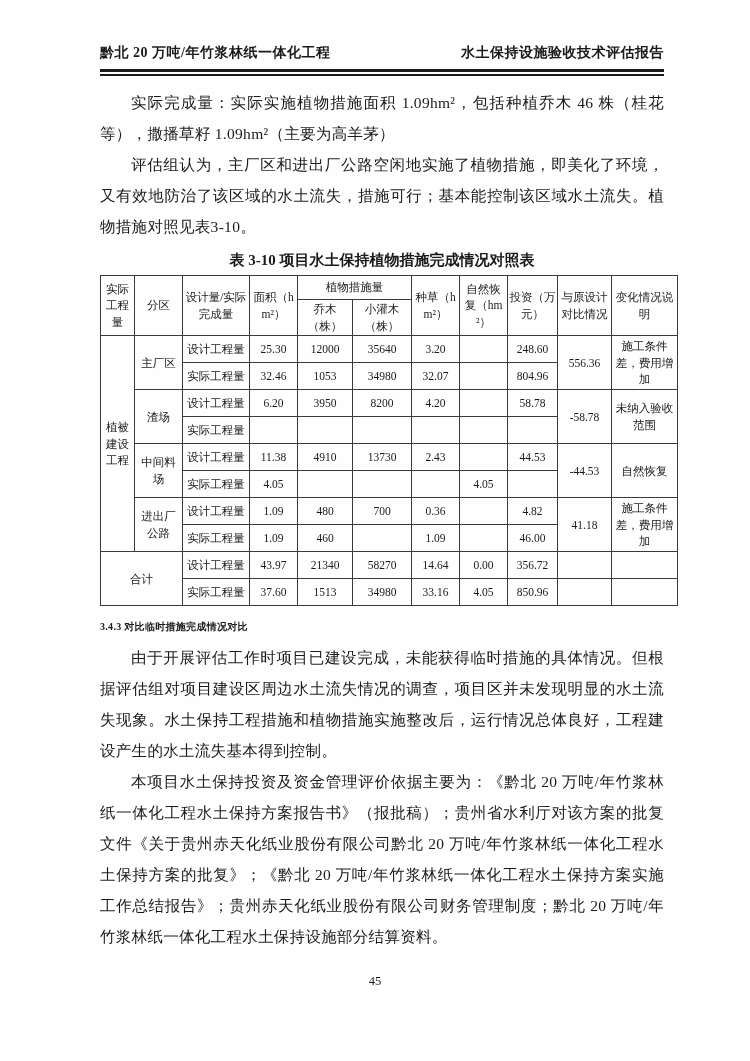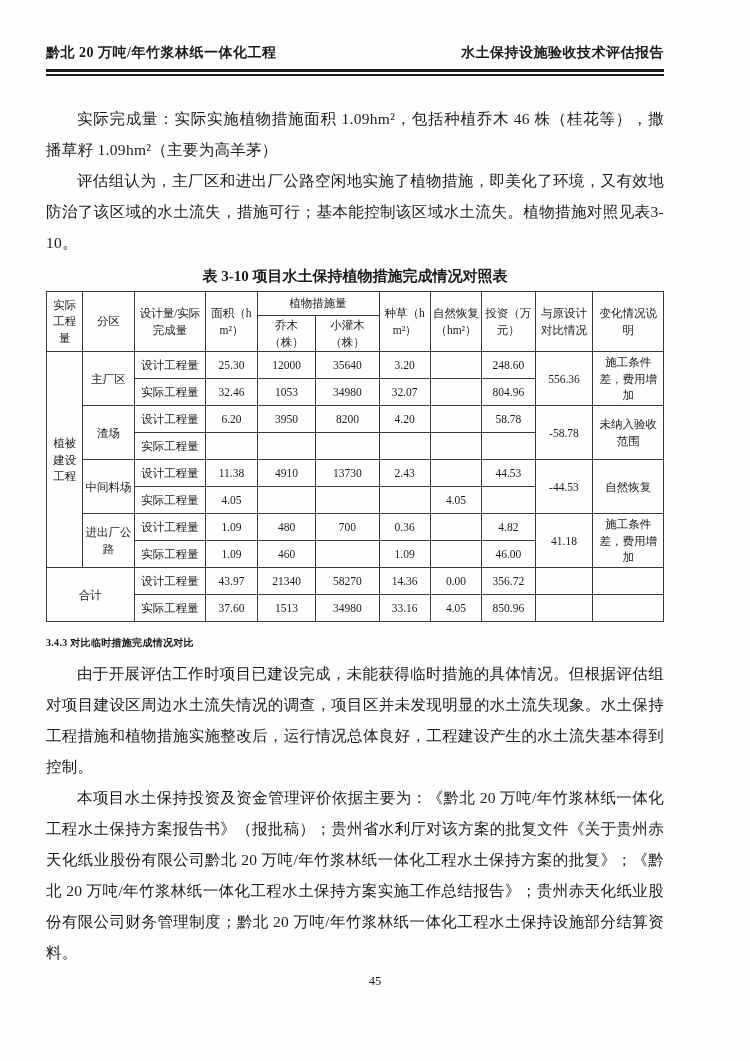--- a/index.html
+++ b/index.html
@@ -5,21 +5,21 @@
   html, body { margin: 0; padding: 0; background: #ffffff; }
   .page {
     position: relative;
     width: 750px;
     height: 1061px;
     margin: 0 auto;
     background: #fefefe;
     color: #1a1a1a;
     font-family: "Liberation Serif", "DejaVu Serif", serif;
     box-sizing: border-box;
-    padding: 44px 86px 0 46px;
+    padding: 44px 86px 0 100px;
     overflow: hidden;
   }
   .running-header {
     display: flex;
     justify-content: space-between;
     align-items: baseline;
     font-size: 14px;
     font-weight: bold;
     letter-spacing: 0.5px;
   }
@@ -30,21 +30,21 @@
     border-bottom: 2px solid #1a1a1a;
   }
   .body-para {
     margin: 0;
     font-size: 15.5px;
     line-height: 31px;
     text-align: justify;
     text-indent: 2em;
     letter-spacing: 0.3px;
   }
-  .first-para { margin-top: 27px; }
+  .first-para { margin-top: 11px; }
   .table-title {
     margin: 6px 0 3px 0;
     text-align: center;
     font-weight: bold;
     font-size: 15px;
     line-height: 24px;
   }
   table.data-table {
     width: 100%;
     border-collapse: collapse;
@@ -212,21 +212,21 @@
         <td>1.09</td>
         <td></td>
         <td>46.00</td>
       </tr>
       <tr>
         <td colspan="2" rowspan="2">合计</td>
         <td>设计工程量</td>
         <td>43.97</td>
         <td>21340</td>
         <td>58270</td>
-        <td>14.36</td>
+        <td>14.64</td>
         <td>0.00</td>
         <td>356.72</td>
         <td></td>
         <td></td>
       </tr>
       <tr>
         <td>实际工程量</td>
         <td>37.60</td>
         <td>1513</td>
         <td>34980</td>

